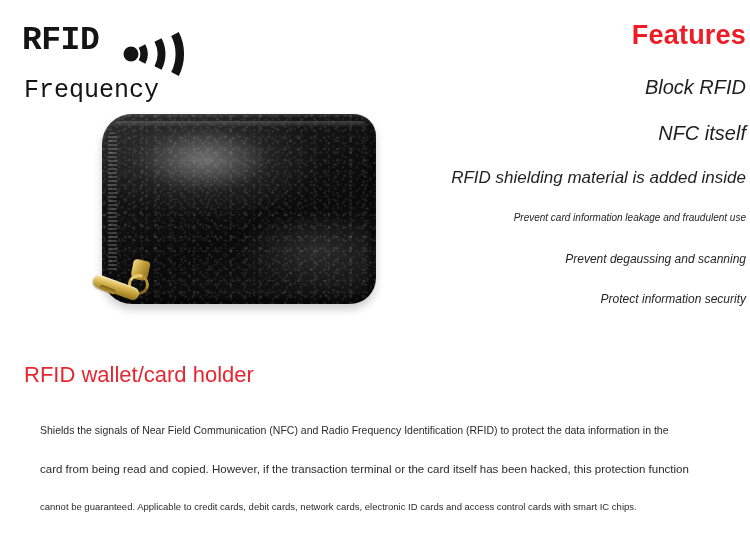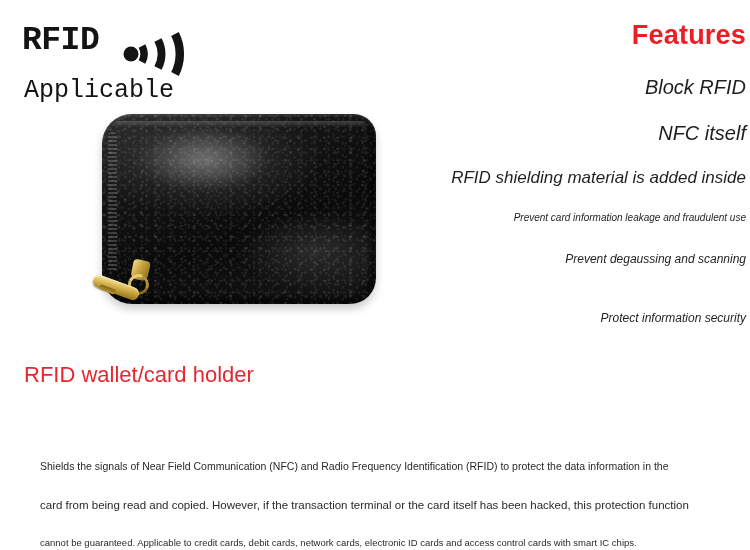--- a/index.html
+++ b/index.html
@@ -203,21 +203,21 @@
     line-height: 1;
   }
   .feature-line {
     color: #1f1f1f;
     line-height: 1.25;
     font-style: italic;
   }
   .feature-line.lvl-1 { font-size: 20px; margin-bottom: 21px; }
   .feature-line.lvl-2 { font-size: 17px; margin-bottom: 24px; }
   .feature-line.lvl-3 { font-size: 10px;  margin-bottom: 27px; }
-  .feature-line.lvl-4 { font-size: 12px;  margin-bottom: 44px; }
+  .feature-line.lvl-4 { font-size: 12px;  margin-bottom: 25px; }
   .feature-line.lvl-5 { font-size: 12px;  margin-bottom: 0; }
 
   
   #product-title {
     position: absolute;
     left: 24px;
     top: 364px;
     font-size: 22px;
     font-weight: 400;
     color: #e8262f;
@@ -226,38 +226,38 @@
   #description-block {
     position: absolute;
     left: 40px;
     top: 424px;
     width: 672px;
   }
   .desc-line {
     color: #2a2a2a;
     white-space: nowrap;
   }
-  .desc-line.d1 { font-size: 10.5px; margin-bottom: 27px; margin-top: 36px; }
+  .desc-line.d1 { font-size: 10.5px; margin-bottom: 27px; }
   .desc-line.d2 { font-size: 11.5px; margin-bottom: 26px; }
   .desc-line.d3 { font-size: 9.5px;  margin-bottom: 0; }
 </style>
 </head>
 <body>
 
 <div id="rfid-logo">
   <div class="logo-word">RFID</div>
   <div class="logo-waves">
     <svg viewBox="0 0 95 58" width="95" height="58" aria-hidden="true">
       <circle cx="14" cy="36" r="7.5" fill="#141414"></circle>
       <path d="M25 44 A 17 17 0 0 0 25 28" fill="none" stroke="#141414" stroke-width="7.5" stroke-linecap="butt"></path>
       <path d="M41 50 A 30 30 0 0 0 41 22" fill="none" stroke="#141414" stroke-width="8" stroke-linecap="butt"></path>
       <path d="M58 56 A 44 44 0 0 0 58 16" fill="none" stroke="#141414" stroke-width="8.5" stroke-linecap="butt"></path>
     </svg>
   </div>
-  <div class="logo-sub">Applicable</div>
+  <div class="logo-sub">Frequency</div>
 </div>
 
 <div id="wallet-photo">
   <div id="wallet-body">
     <div id="wallet-grain"></div>
     <div id="wallet-sheen"></div>
     <div id="wallet-zip-top"></div>
     <div id="wallet-zip-left"></div>
   </div>
   <div id="zipper-pull">

